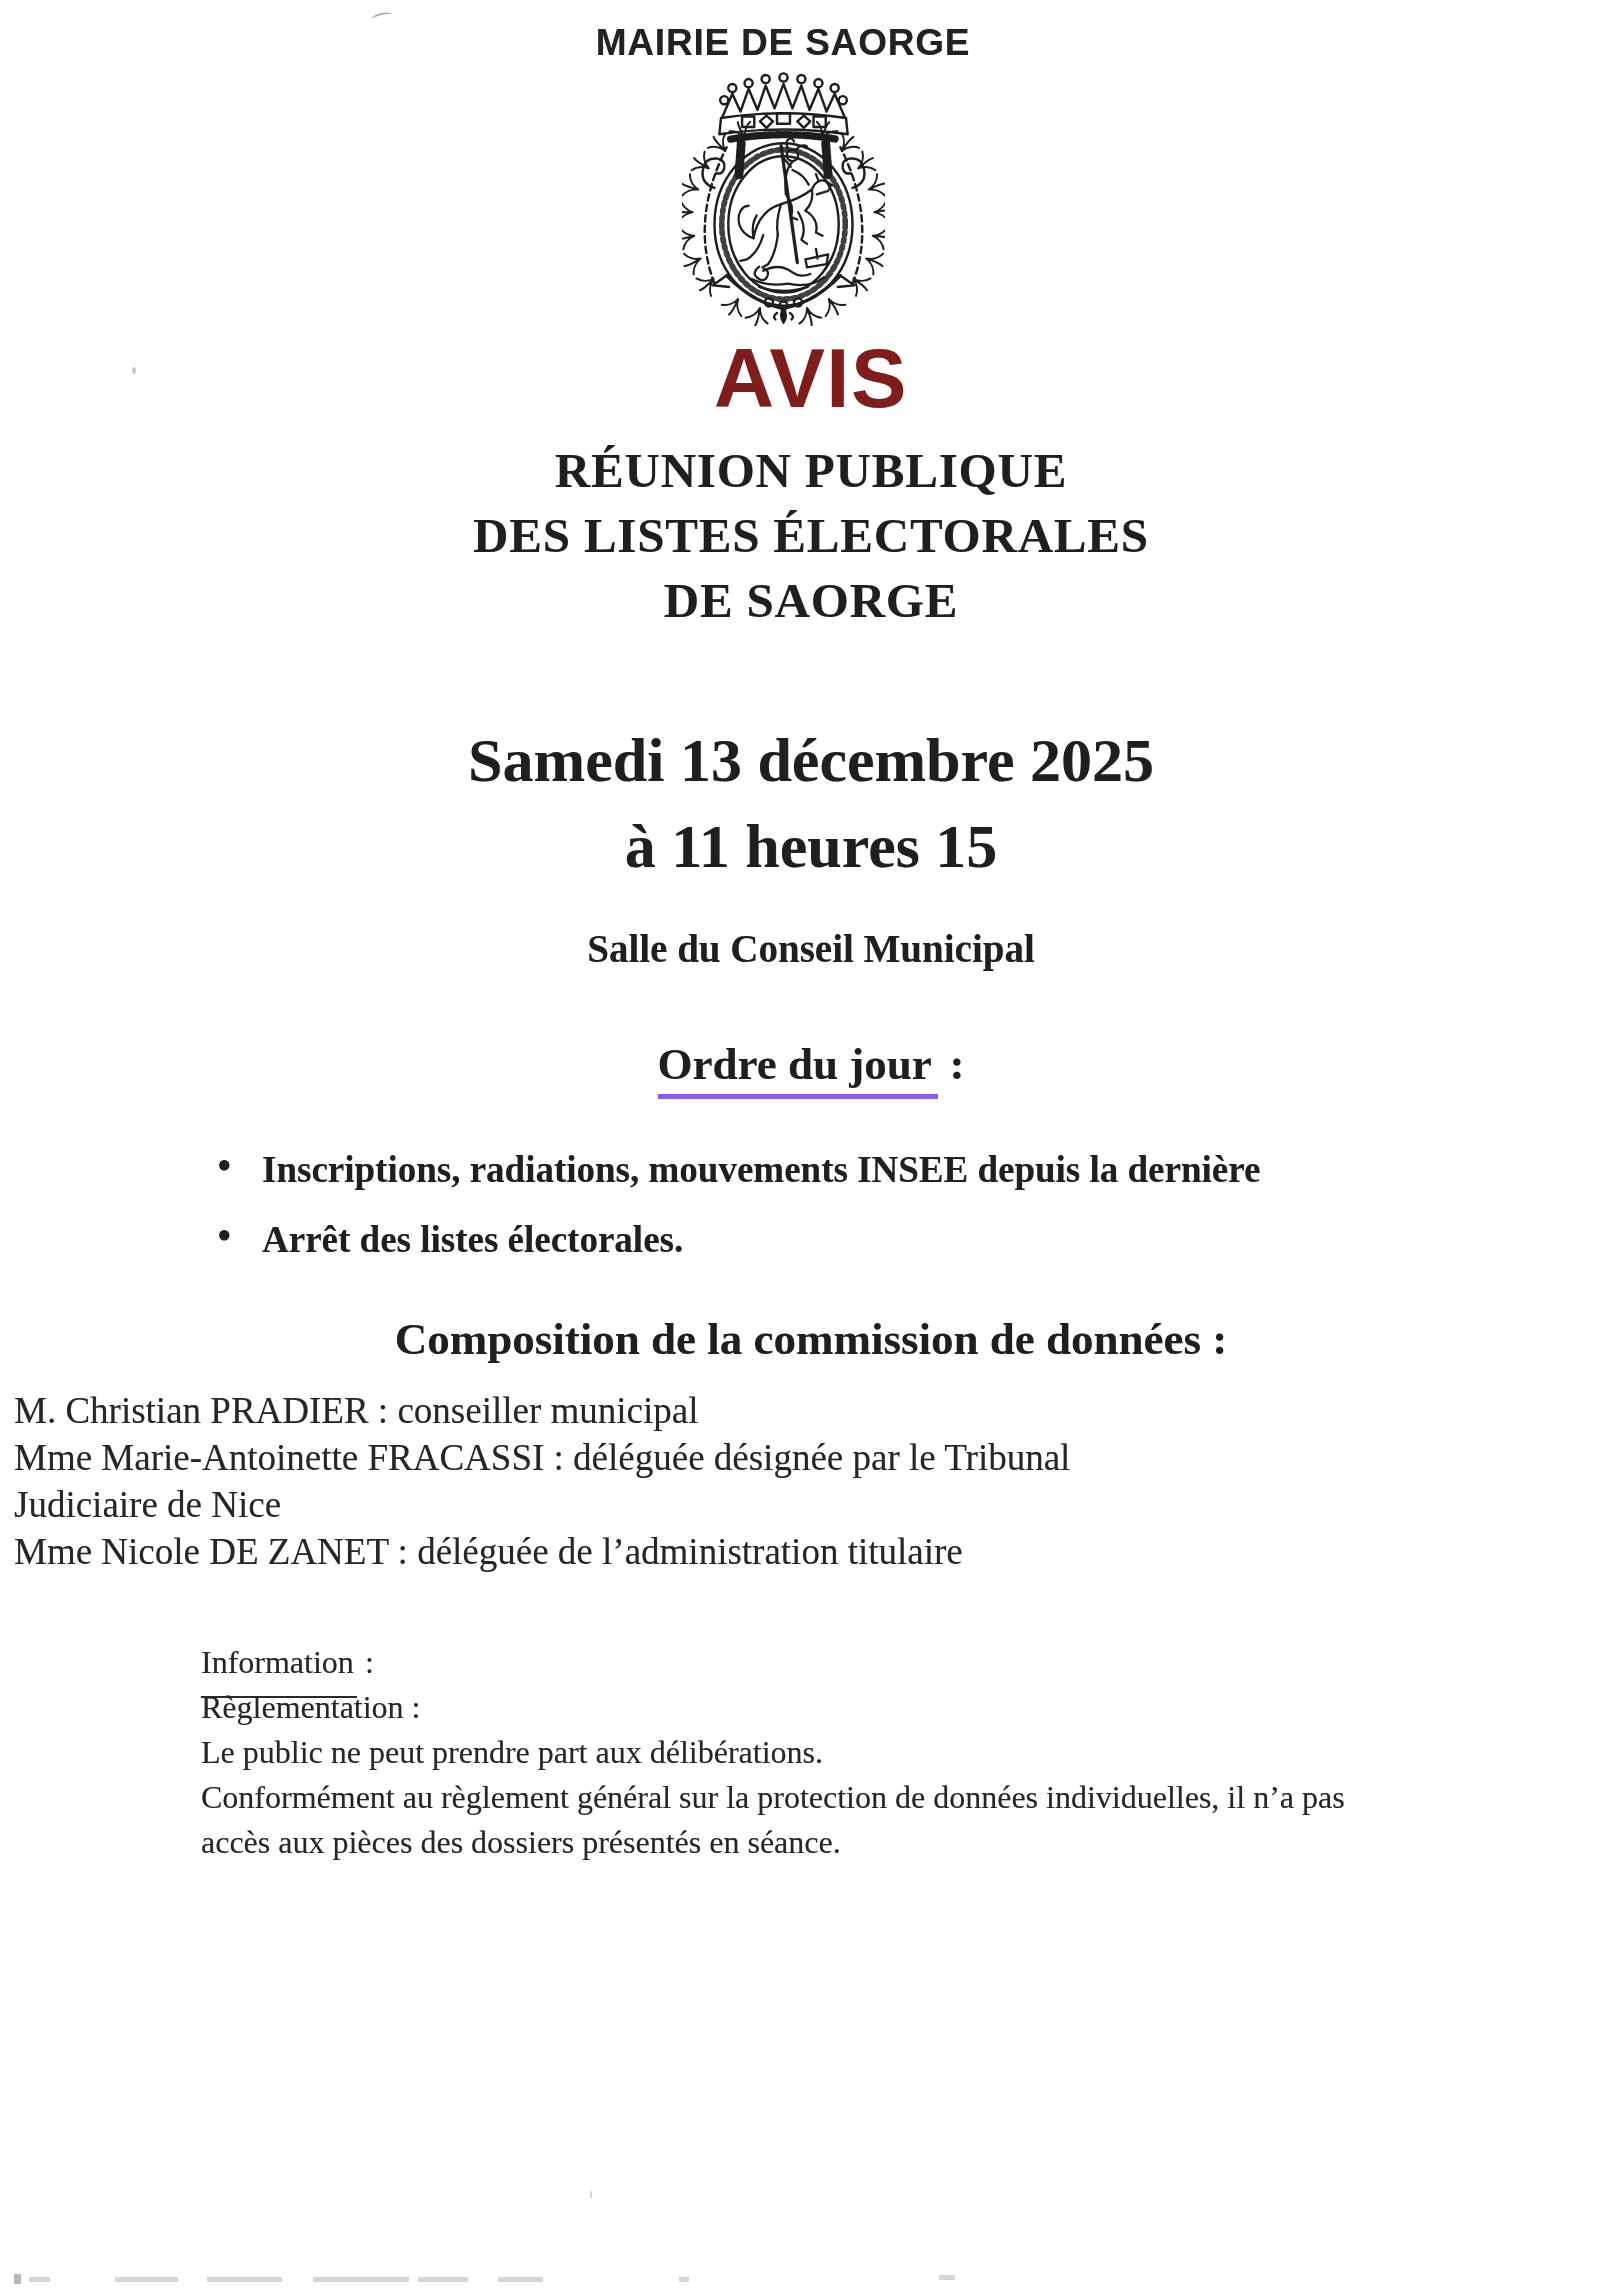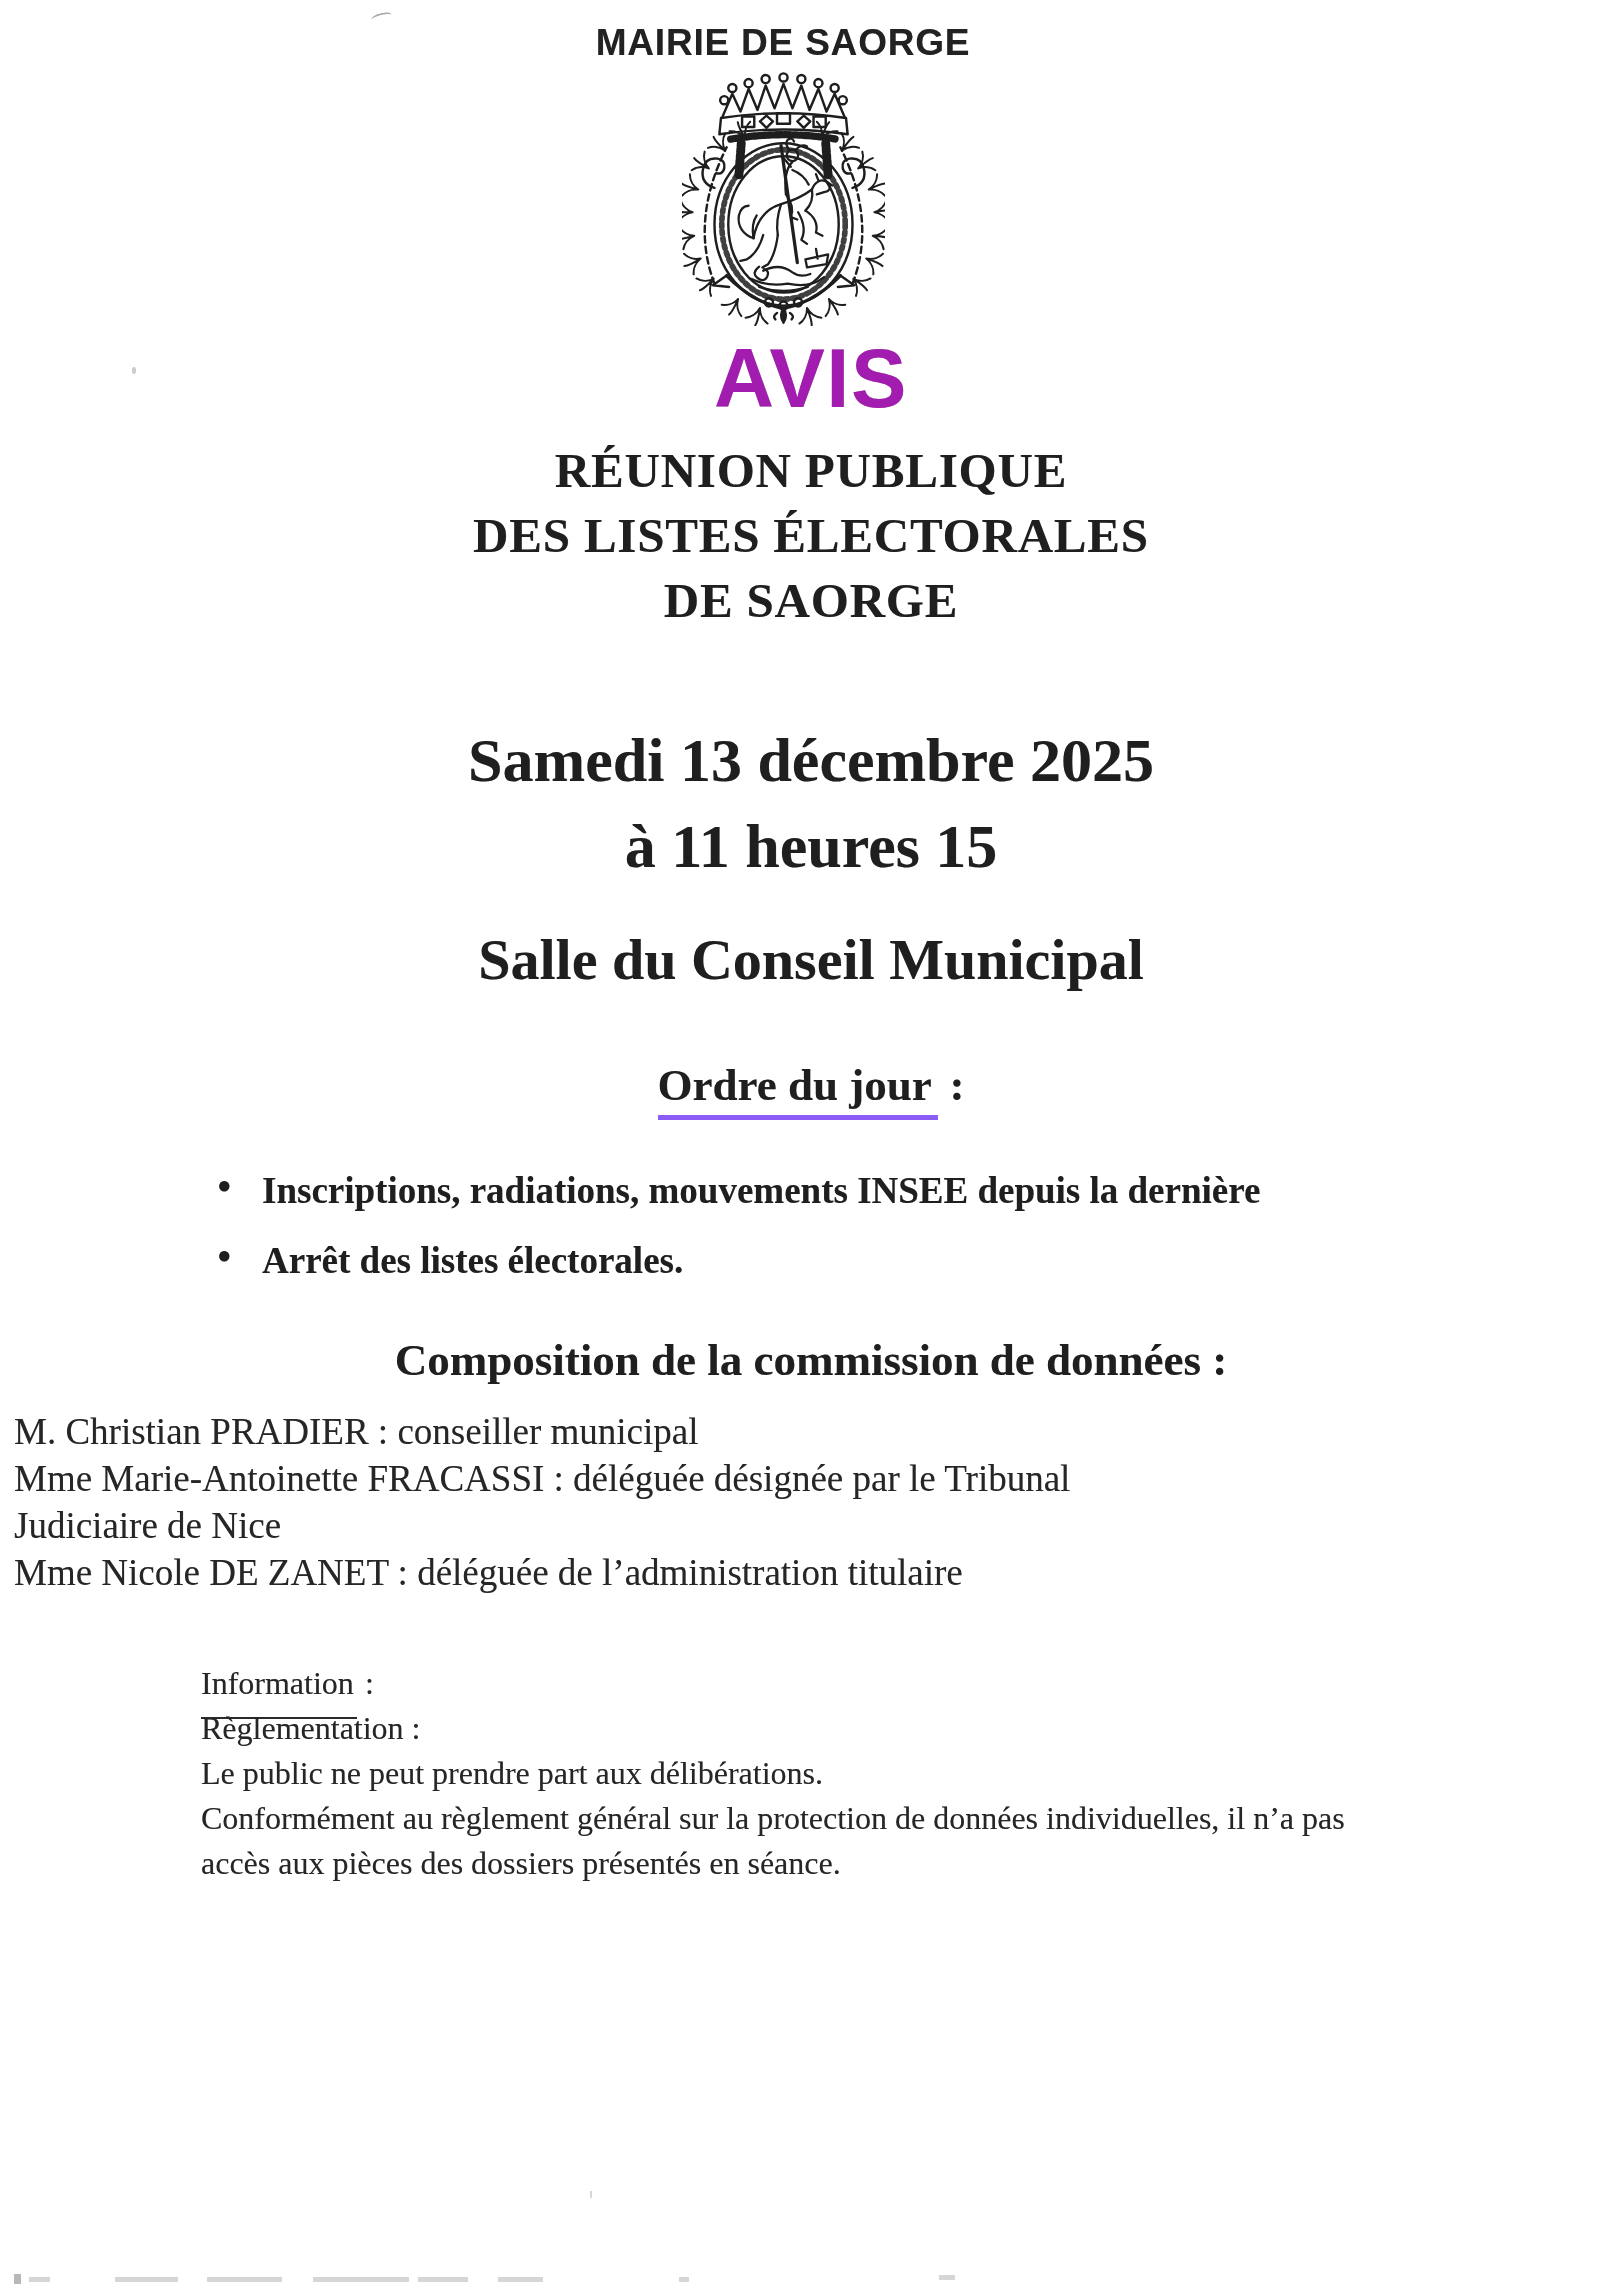--- a/index.html
+++ b/index.html
@@ -29,42 +29,42 @@
   .emblem svg { width:100%; height:100%; }
 
   .avis {
     margin-top:11.4px;
     text-align:center;
     font-family:"Liberation Sans","DejaVu Sans",sans-serif;
     font-weight:bold;
     font-size:83px;
     line-height:1;
     letter-spacing:1.6px;
-    color:#a21caf;
+    color:#7f1d1d;
   }
   .meeting-title {
     margin-top:18px;
     text-align:center;
     font-weight:bold;
     font-size:49px;
     line-height:65px;
     letter-spacing:0.8px;
   }
   .date-block {
     margin-top:84px;
     text-align:center;
     font-weight:bold;
     font-size:62px;
     line-height:86px;
   }
   .location {
     margin-top:39px;
     text-align:center;
     font-weight:bold;
-    font-size:58px;
+    font-size:39px;
     line-height:1.1;
   }
   .agenda-heading {
     margin-top:68px;
     text-align:center;
     font-weight:bold;
     font-size:45px;
     line-height:1.15;
   }
   .u-thick { border-bottom:5px solid #8b5cf6; padding-bottom:4.9px; padding-right:6.5px; }

